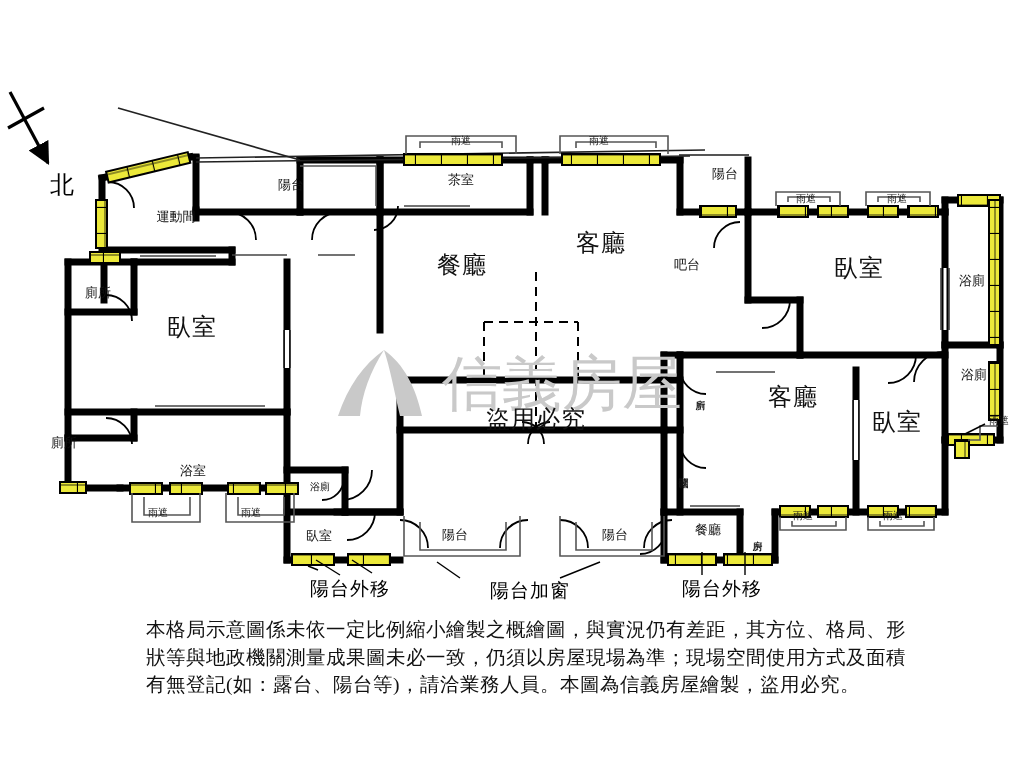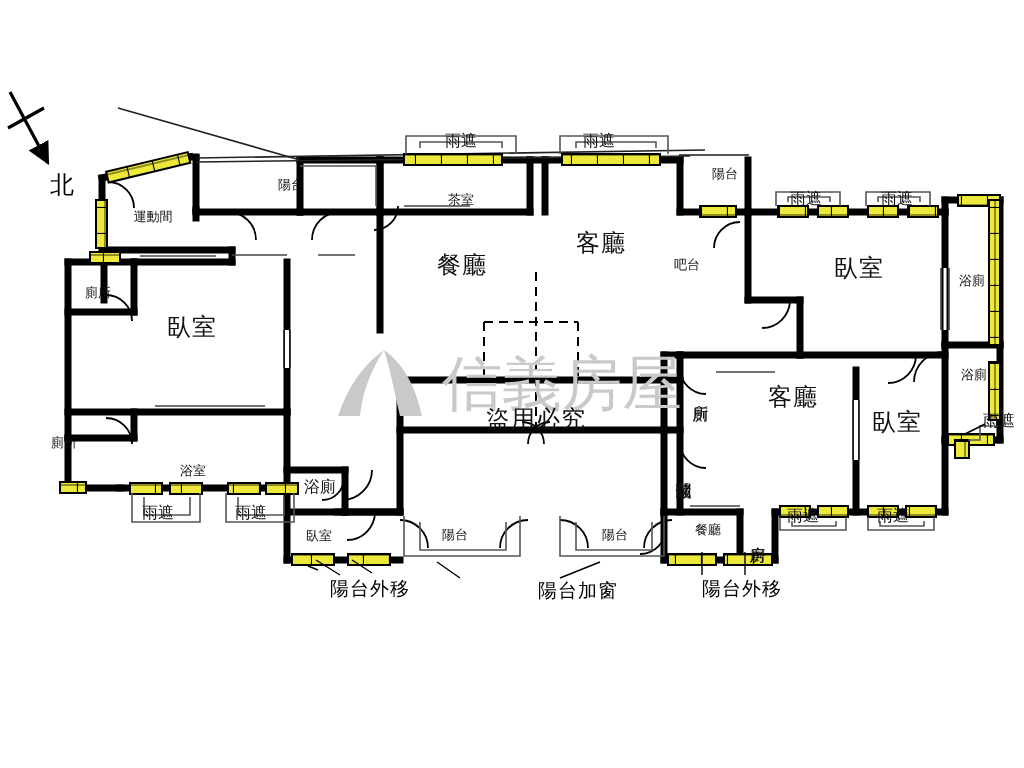--- a/index.html
+++ b/index.html
@@ -4,25 +4,25 @@
 <style>
   html,body{margin:0;padding:0;background:#ffffff;}
   body{width:1024px;height:768px;overflow:hidden;
        font-family:"Liberation Serif","DejaVu Serif",serif;color:#000;}
   #stage{position:relative;width:1024px;height:768px;}
   svg#plan{position:absolute;left:0;top:0;width:1024px;height:768px;}
   .rlabel{position:absolute;font-family:"Liberation Serif","DejaVu Serif",serif;
           color:#111;white-space:nowrap;transform:translate(-50%,-50%);
           letter-spacing:1px;font-size:17px;pointer-events:none;}
   .rlabel.sm{font-size:13px;letter-spacing:0px;}
-  .rlabel.xs{font-size:16px;letter-spacing:0px;}
+  .rlabel.xs{font-size:10px;letter-spacing:0px;}
   .rlabel.lg{font-size:24px;}
   .rlabel.vert{writing-mode:vertical-rl;text-orientation:upright;letter-spacing:0px;}
   .note{position:absolute;font-size:19px;white-space:nowrap;transform:translate(-50%,-50%);
-        letter-spacing:1px;margin-left:20px;}
+        letter-spacing:1px;}
   #northlbl{position:absolute;left:62px;top:185px;font-size:24px;
             transform:translate(-50%,-50%);font-weight:400;}
   #disclaimer{position:absolute;left:146px;top:616px;width:760px;
               font-size:19.5px;line-height:1.42;letter-spacing:0.5px;color:#111;}
   #wm{position:absolute;left:330px;top:338px;width:380px;height:90px;
       pointer-events:none;}
   #wmtext{position:absolute;left:512px;top:423px;transform:translate(-50%,-50%);
           font-size:11.5px;color:#b9b9b9;letter-spacing:2.5px;white-space:nowrap;}
 </style>
 </head>
@@ -288,27 +288,27 @@
   <svg id="wm" viewBox="0 0 380 90">
     <g fill="#c9c9c9">
       <path d="M8,78 C18,48 34,26 54,12 C40,34 32,56 30,78 Z"></path>
       <path d="M54,12 C74,26 86,50 92,78 L70,78 C64,52 60,30 54,12 Z"></path>
     </g>
     <text x="232" y="66" text-anchor="middle" font-size="60" font-family="'Liberation Serif','DejaVu Serif',serif" fill="#c9c9c9">信義房屋</text>
   </svg>
 
   <div id="northlbl">北</div>
 
-  <div class="rlabel sm" style="left:153px;top:217px">運動間</div>
+  <div class="rlabel sm" style="left:176px;top:217px">運動間</div>
   <div class="rlabel sm" style="left:98px;top:293px">廁所</div>
   <div class="rlabel lg" style="left:192px;top:327px">臥室</div>
   <div class="rlabel sm" style="left:64px;top:443px">廁所</div>
   <div class="rlabel sm" style="left:193px;top:471px">浴室</div>
   <div class="rlabel sm" style="left:291px;top:185px">陽台</div>
-  <div class="rlabel sm" style="left:461px;top:200px">茶室</div>
+  <div class="rlabel sm" style="left:461px;top:180px">茶室</div>
   <div class="rlabel lg" style="left:462px;top:265px">餐廳</div>
   <div class="rlabel lg" style="left:601px;top:243px">客廳</div>
   <div class="rlabel sm" style="left:725px;top:174px">陽台</div>
   <div class="rlabel sm" style="left:687px;top:265px">吧台</div>
   <div class="rlabel lg" style="left:859px;top:268px">臥室</div>
   <div class="rlabel sm" style="left:972px;top:281px">浴廁</div>
   <div class="rlabel sm" style="left:974px;top:375px">浴廁</div>
   <div class="rlabel lg" style="left:793px;top:397px">客廳</div>
   <div class="rlabel lg" style="left:897px;top:422px">臥室</div>
   <div class="rlabel xs vert" style="left:700px;top:392px">廁所</div>
@@ -325,17 +325,18 @@
   <div class="rlabel xs" style="left:599px;top:141px">雨遮</div>
   <div class="rlabel xs" style="left:806px;top:199px">雨遮</div>
   <div class="rlabel xs" style="left:897px;top:199px">雨遮</div>
   <div class="rlabel xs" style="left:158px;top:513px">雨遮</div>
   <div class="rlabel xs" style="left:251px;top:513px">雨遮</div>
   <div class="rlabel xs" style="left:803px;top:516px">雨遮</div>
   <div class="rlabel xs" style="left:893px;top:516px">雨遮</div>
   <div class="rlabel xs" style="left:999px;top:421px">雨遮</div>
 
   <div class="note" style="left:350px;top:589px">陽台外移</div>
-  <div class="note" style="left:558px;top:591px">陽台加窗</div>
+  <div class="note" style="left:530px;top:591px">陽台加窗</div>
   <div class="note" style="left:722px;top:589px">陽台外移</div>
 
+  <div id="disclaimer">本格局示意圖係未依一定比例縮小繪製之概繪圖，與實況仍有差距，其方位、格局、形狀等與地政機關測量成果圖未必一致，仍須以房屋現場為準；現場空間使用方式及面積有無登記(如：露台、陽台等)，請洽業務人員。本圖為信義房屋繪製，盜用必究。</div>
 
 </div>
 
 </body></html>

